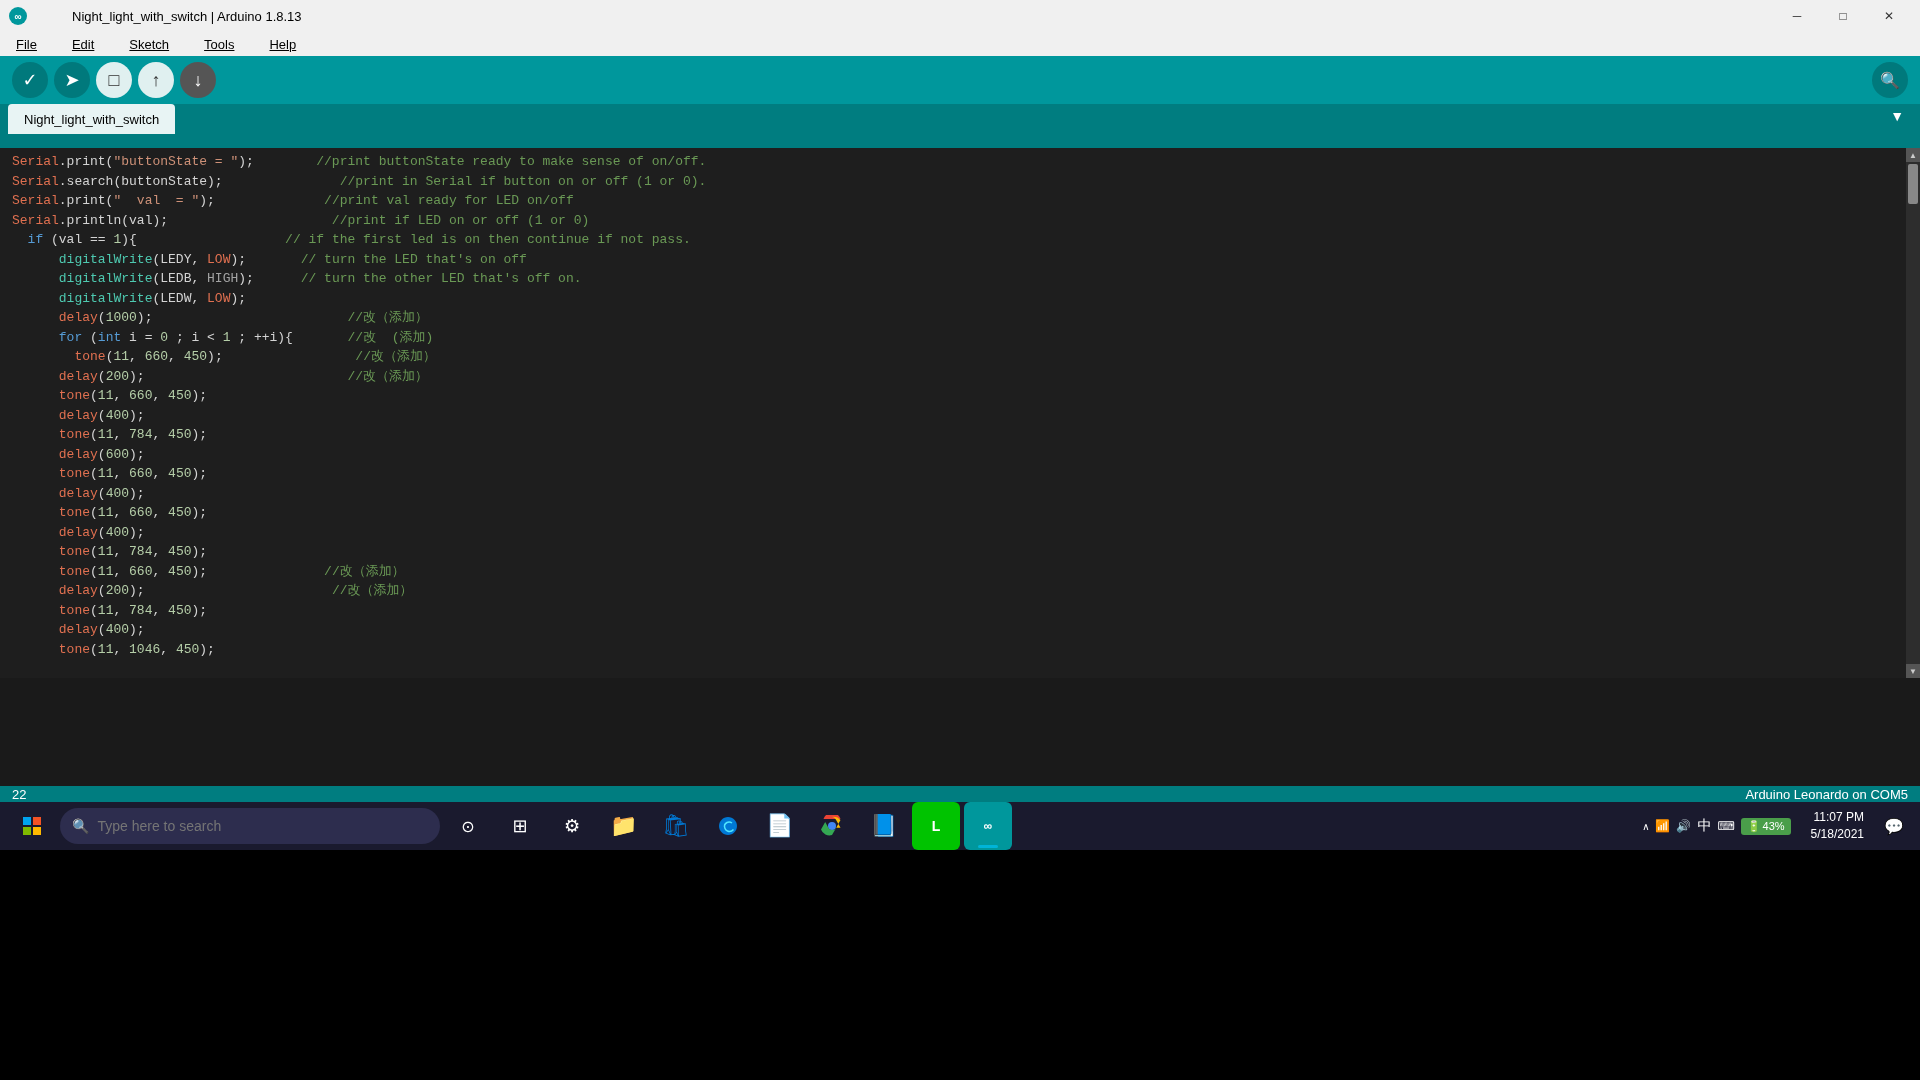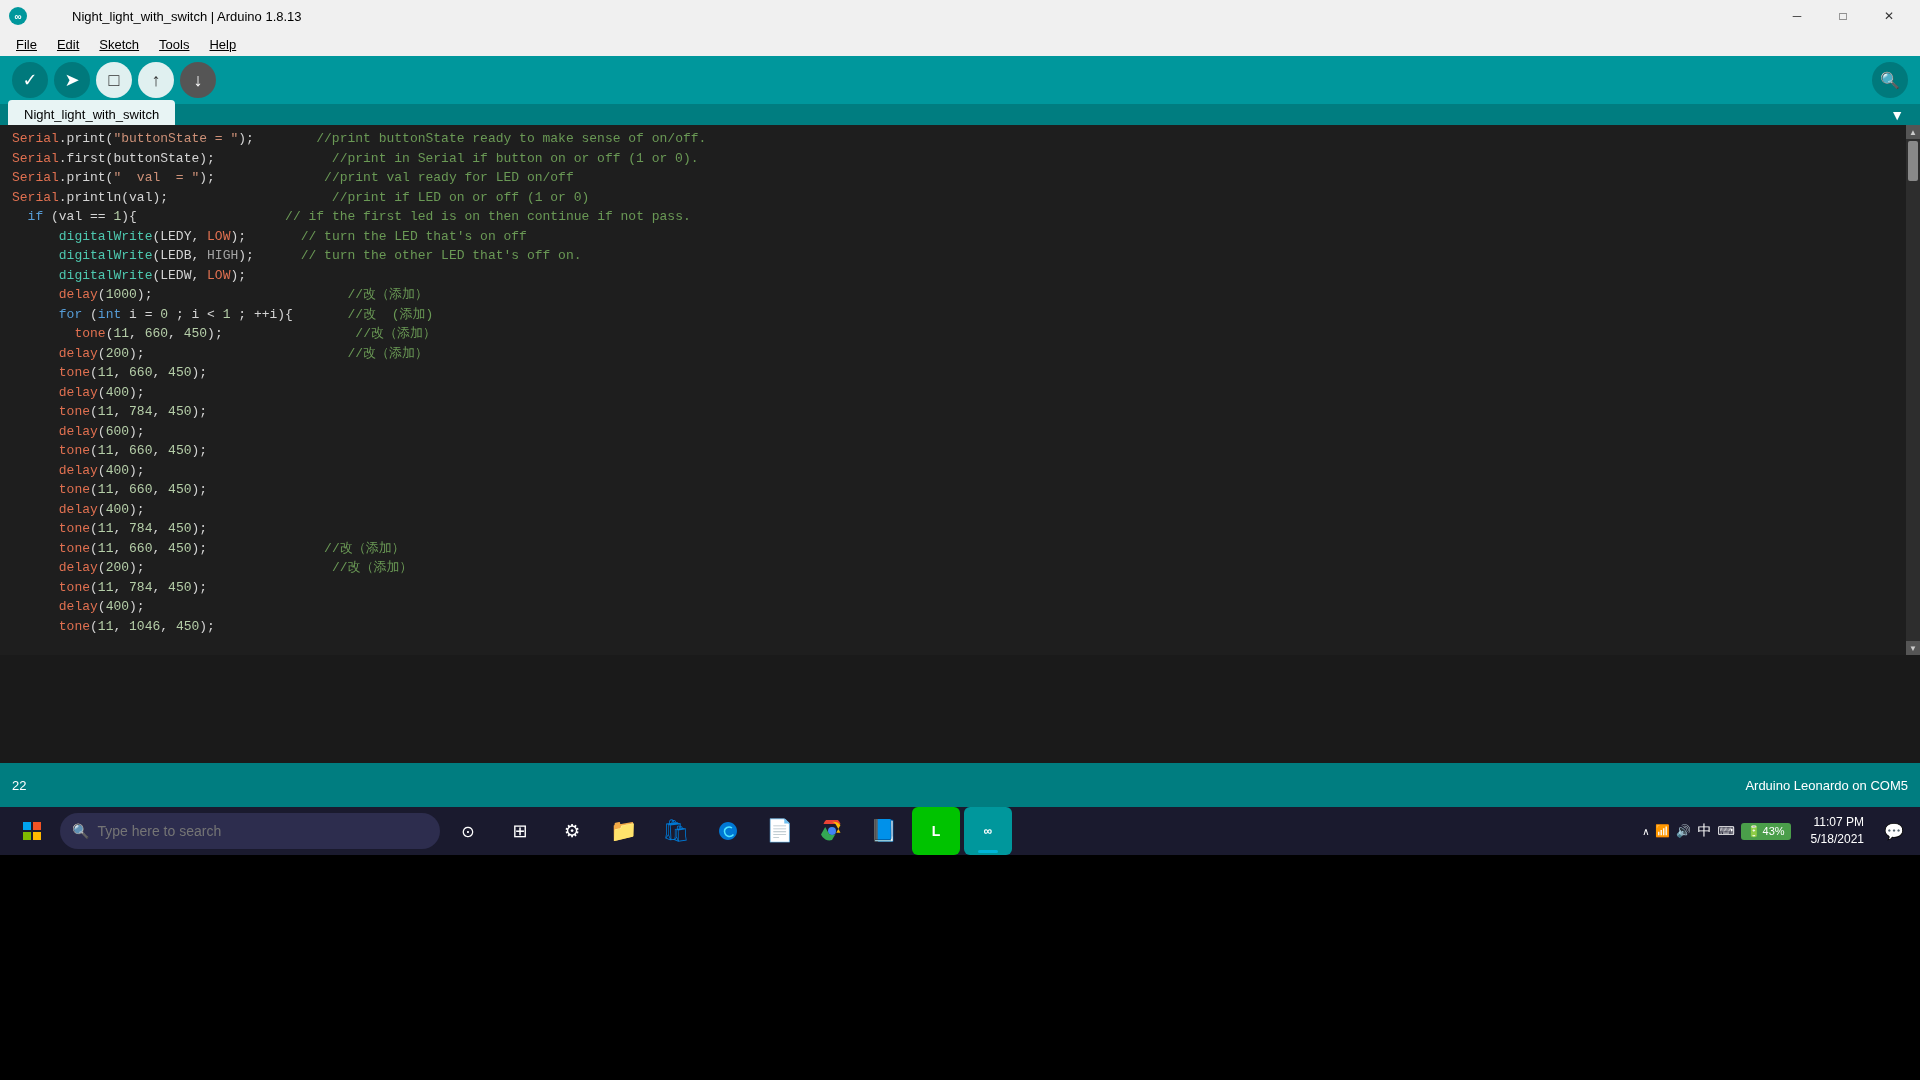--- a/index.html
+++ b/index.html
@@ -40,21 +40,21 @@
       color: #333;
     }
 
     
     #menu-bar {
       height: 24px;
       background: #f0f0f0;
       display: flex;
       align-items: center;
       padding: 0 8px;
-      gap: 4px;
+      gap: 19px;
     }
     .menu-item {
       font-size: 13px;
       padding: 2px 8px;
       cursor: pointer;
       color: #000;
       text-decoration: underline;
     }
 
     
@@ -90,24 +90,24 @@
       display: flex;
       align-items: center;
       justify-content: center;
       cursor: pointer;
       color: #fff;
       font-size: 16px;
     }
 
     
     #tab-bar {
-      height: 21px;
+      height: 44px;
       background: #007d80;
       display: flex;
-      align-items: center;
+      align-items: flex-start;
       padding: 0 8px;
     }
     .tab {
       height: 30px;
       background: #e8f4f4;
       border-radius: 4px 4px 0 0;
       padding: 0 16px;
       display: flex;
       align-items: center;
       font-size: 13px;
@@ -183,21 +183,21 @@
     }
 
     
     #bottom-panel {
       background: #1a1a1a;
       height: 108px;
     }
 
     
     #status-bar {
-      height: 44px;
+      height: 16px;
       background: #007d80;
       display: flex;
       align-items: center;
       padding: 0 12px;
     }
     #status-line-num {
       color: #fff;
       font-size: 13px;
     }
     #status-board {
@@ -357,21 +357,21 @@
 <div id="tab-bar">
   <div class="tab">
     <span>Night_light_with_switch</span>
   </div>
   <span id="tab-dropdown">▼</span>
 </div>
 
 <div id="editor-area">
   <div id="code-content">
     <div class="code-line"><span class="orange">Serial</span><span class="white-txt">.print(</span><span class="str">"buttonState = "</span><span class="white-txt">);</span><span class="cm">        //print buttonState ready to make sense of on/off.</span></div>
-    <div class="code-line"><span class="orange">Serial</span><span class="white-txt">.first(buttonState);</span><span class="cm">               //print in Serial if button on or off (1 or 0).</span></div>
+    <div class="code-line"><span class="orange">Serial</span><span class="white-txt">.search(buttonState);</span><span class="cm">               //print in Serial if button on or off (1 or 0).</span></div>
     <div class="code-line"><span class="orange">Serial</span><span class="white-txt">.print(</span><span class="str">"  val  = "</span><span class="white-txt">);</span><span class="cm">              //print val ready for LED on/off</span></div>
     <div class="code-line"><span class="orange">Serial</span><span class="white-txt">.println(val);</span><span class="cm">                     //print if LED on or off (1 or 0)</span></div>
     <div class="code-line"><span class="blue-kw">  if </span><span class="white-txt">(val == </span><span class="num">1</span><span class="white-txt">){</span><span class="cm">                   // if the first led is on then continue if not pass.</span></div>
     <div class="code-line"><span class="white-txt">      </span><span class="teal-kw">digitalWrite</span><span class="white-txt">(LEDY, </span><span class="low">LOW</span><span class="white-txt">);</span><span class="cm">       // turn the LED that's on off</span></div>
     <div class="code-line"><span class="white-txt">      </span><span class="teal-kw">digitalWrite</span><span class="white-txt">(LEDB, </span><span class="high">HIGH</span><span class="white-txt">);</span><span class="cm">      // turn the other LED that's off on.</span></div>
     <div class="code-line"><span class="white-txt">      </span><span class="teal-kw">digitalWrite</span><span class="white-txt">(LEDW, </span><span class="low">LOW</span><span class="white-txt">);</span></div>
     <div class="code-line"><span class="white-txt">      </span><span class="orange">delay</span><span class="white-txt">(</span><span class="num">1000</span><span class="white-txt">);</span><span class="cm">                         //改（添加）</span></div>
     <div class="code-line"><span class="white-txt">      </span><span class="blue-kw">for </span><span class="white-txt">(</span><span class="blue-kw">int </span><span class="white-txt">i = </span><span class="num">0</span><span class="white-txt"> ; i &lt; </span><span class="num">1</span><span class="white-txt"> ; ++i){</span><span class="cm">       //改  (添加)</span></div>
     <div class="code-line"><span class="white-txt">        </span><span class="orange">tone</span><span class="white-txt">(</span><span class="num">11</span><span class="white-txt">, </span><span class="num">660</span><span class="white-txt">, </span><span class="num">450</span><span class="white-txt">);</span><span class="cm">                 //改（添加）</span></div>
     <div class="code-line"><span class="white-txt">      </span><span class="orange">delay</span><span class="white-txt">(</span><span class="num">200</span><span class="white-txt">);</span><span class="cm">                          //改（添加）</span></div>

